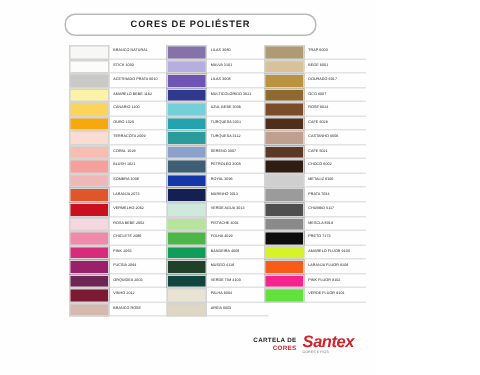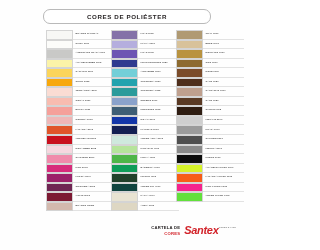--- a/index.html
+++ b/index.html
@@ -88,21 +88,21 @@
     text-align: right;
     font-size: 4.2px;
     font-weight: bold;
     line-height: 1.25;
     letter-spacing: 0.2px;
   }
   #caption-line1 { color: #231f20; display: block; }
   #caption-line2 { color: #d2232a; display: block; }
   #brand {
     display: flex;
-    flex-direction: row;
+    flex-direction: column;
     align-items: flex-start;
   }
   #brand-wordmark {
     font-size: 11px;
     font-weight: bold;
     font-style: italic;
     color: #d2232a;
     line-height: 1;
     letter-spacing: -0.3px;
     position: relative;

